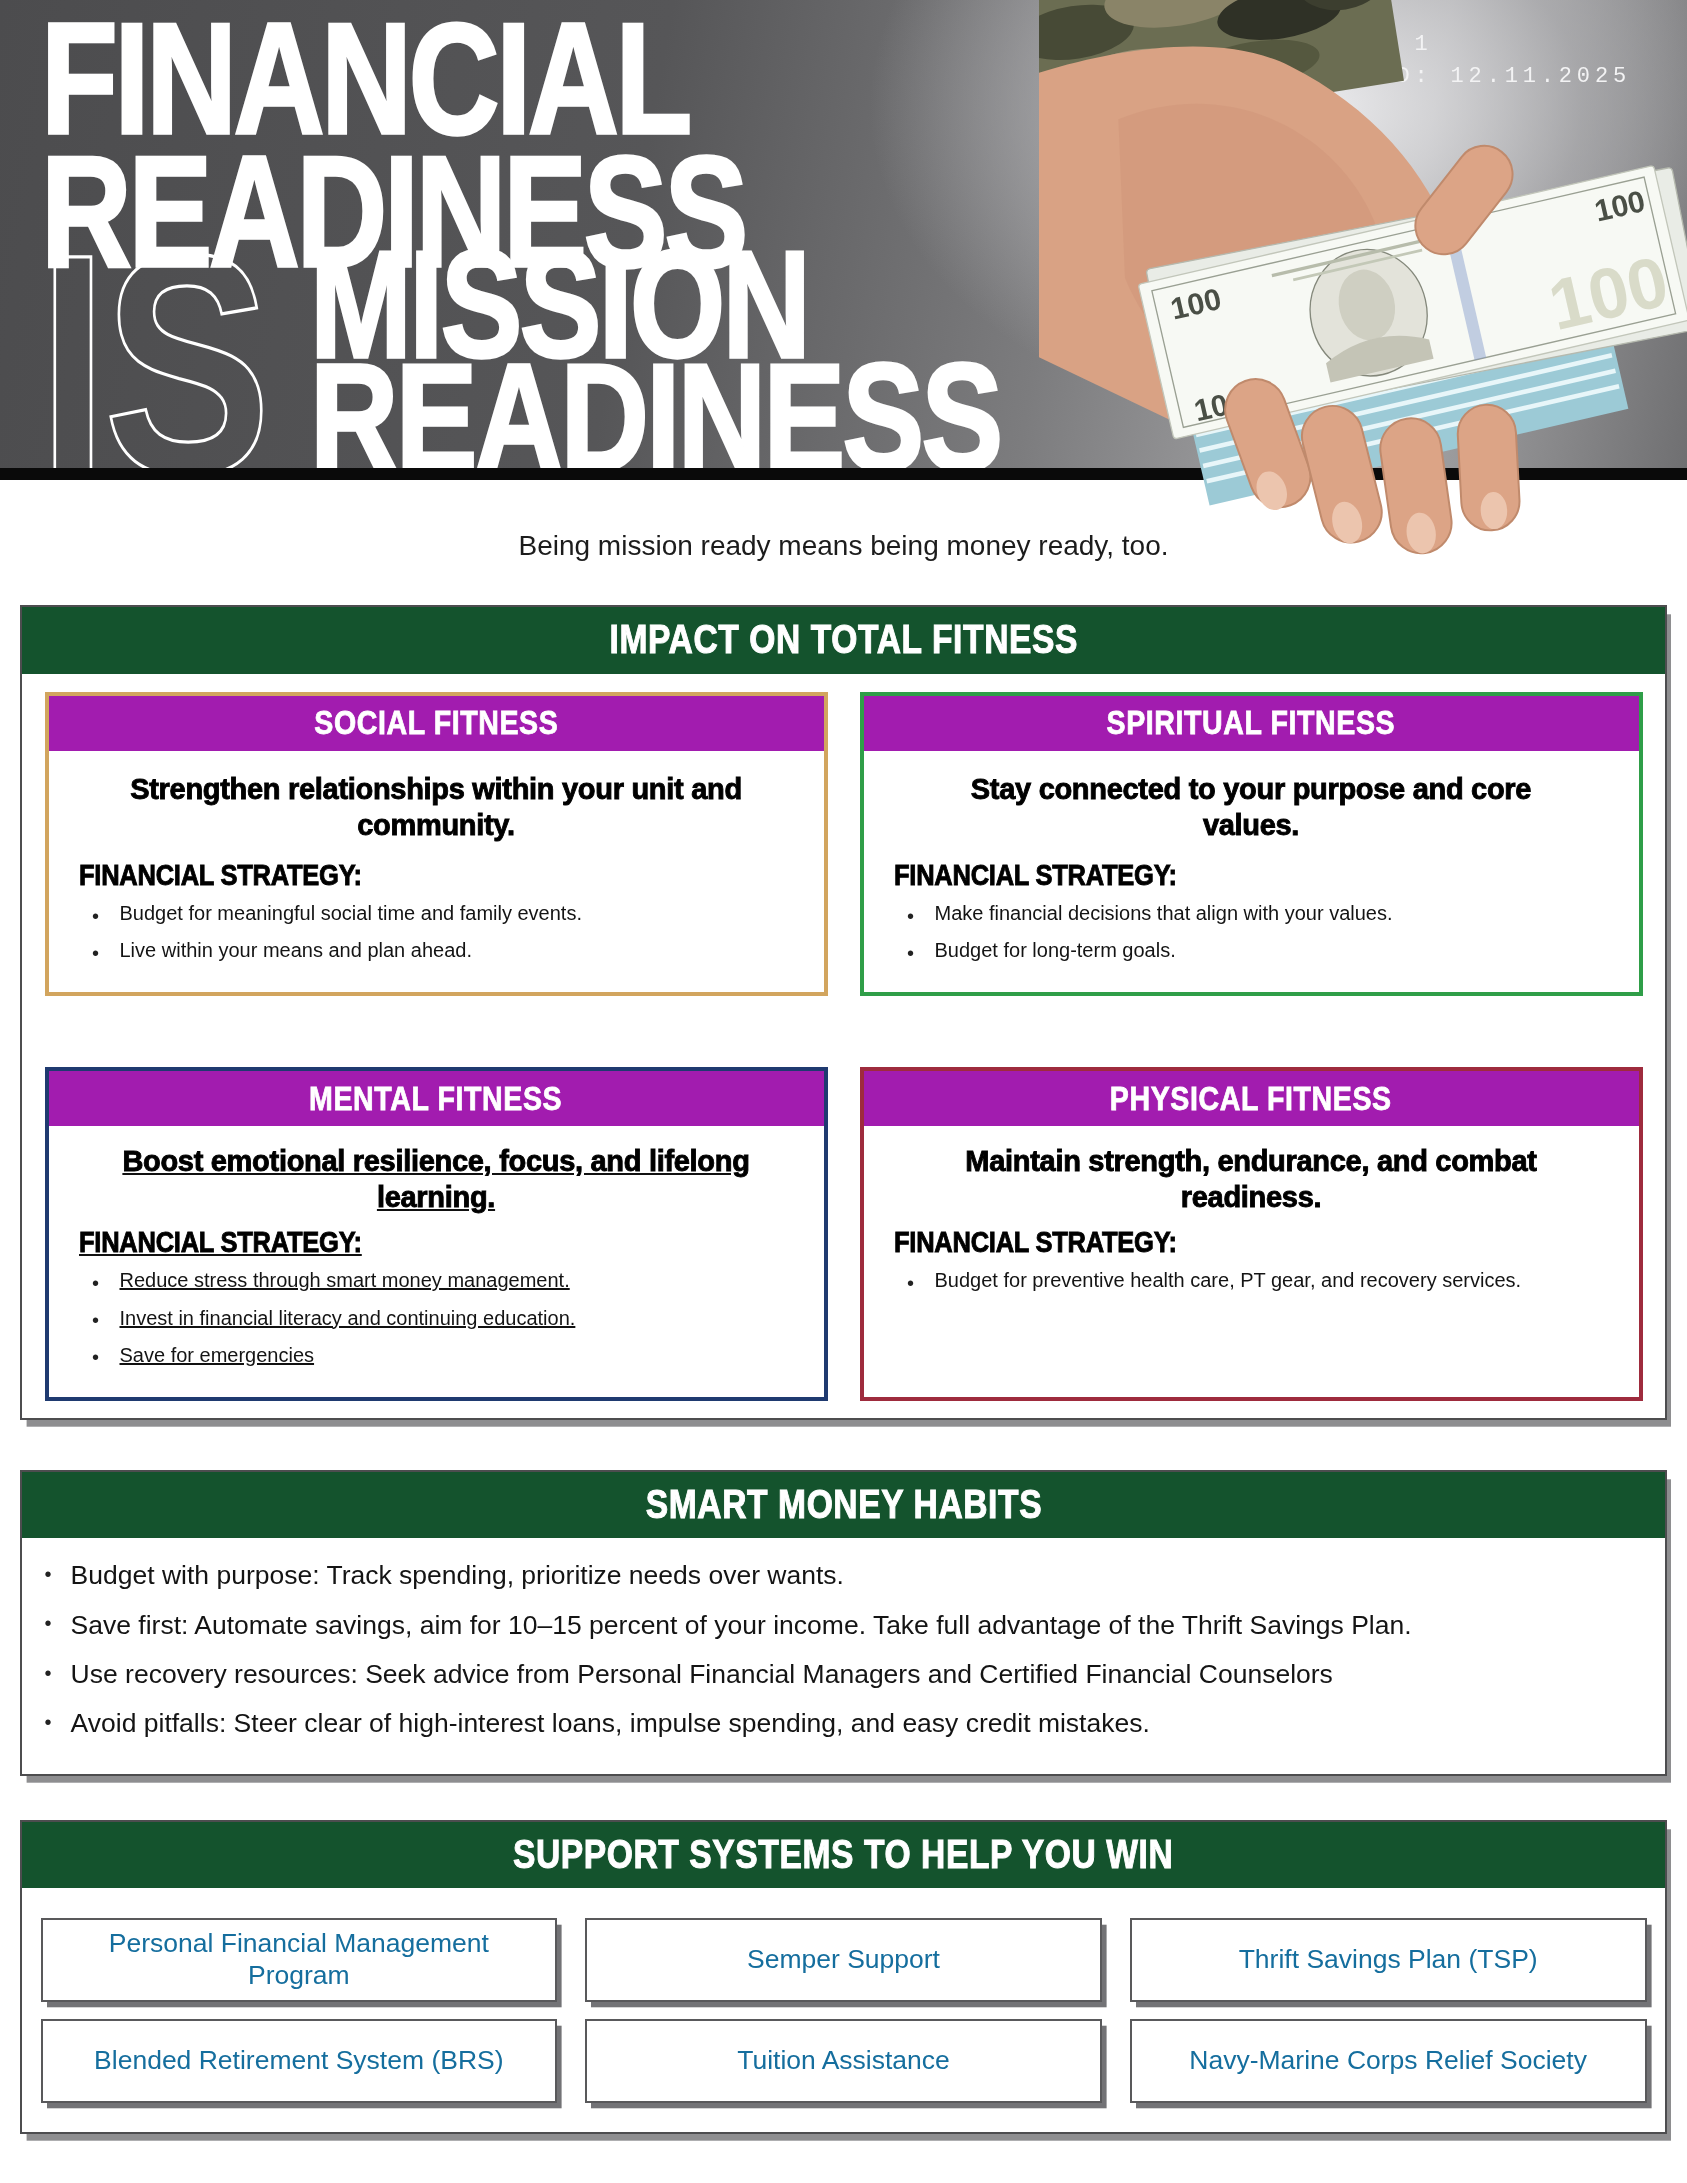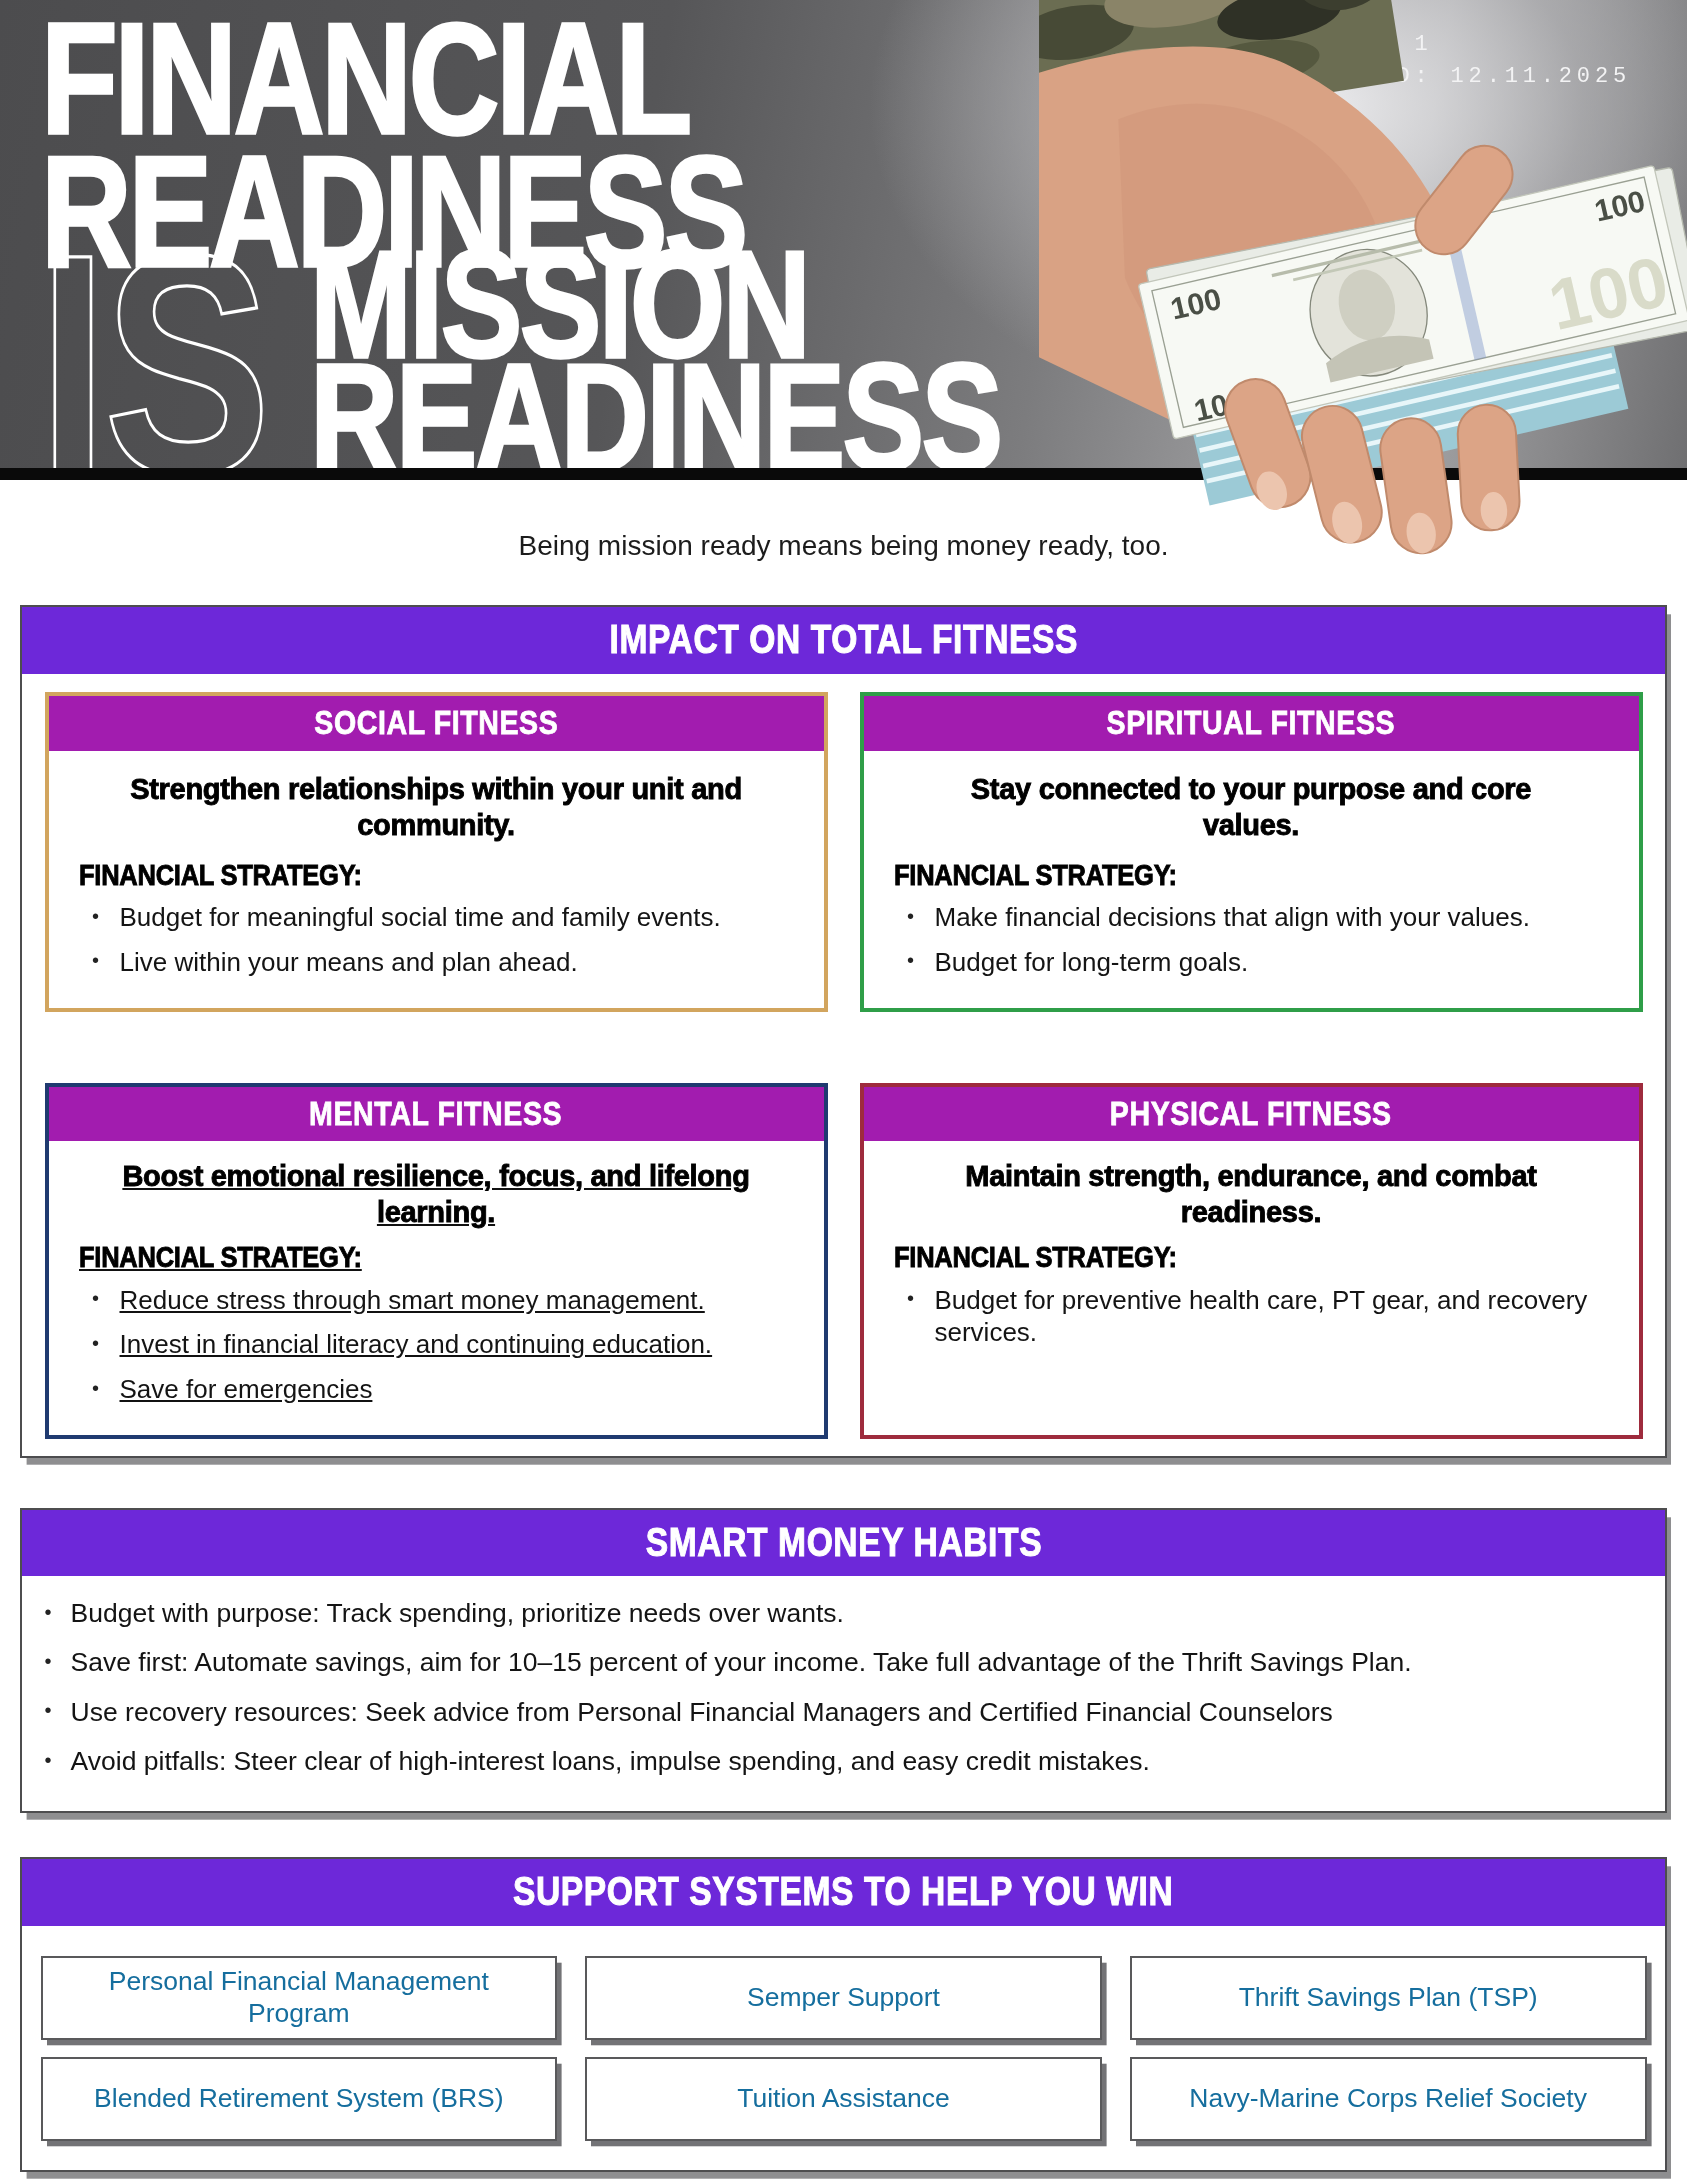--- a/index.html
+++ b/index.html
@@ -23,37 +23,37 @@
     color:transparent;-webkit-text-stroke:3.3px #fff;letter-spacing:-5.3px;transform:scaleX(.80);transform-origin:left center;
   }
   .mission-block{position:absolute;left:310px;top:247px;color:#fff;font-weight:700;line-height:.74;}
   .mission-block .tline{display:block;font-size:153px;letter-spacing:-3.3px;transform:scaleX(.80);transform-origin:left center;-webkit-text-stroke:3.3px #fff;}
   .version{position:absolute;right:56px;top:29px;text-align:left;color:#f3f3f4;font-size:22px;letter-spacing:.22em;line-height:1.45;font-weight:500;font-family:Liberation Mono, monospace;}
   .hero-photo{position:absolute;top:0;right:0;width:648px;height:635px;pointer-events:none;z-index:5;}
   
   .intro{padding:44px 0 38px;text-align:center;font-size:28px;line-height:1.55;color:#1c1c1c;}
   
   .panel{margin:0 20px;border:2px solid #4d4d4f;background:#fff;box-shadow:5.3px 8px 0 -1.3px #8e8e90;}
-  .band{background:#6d28d9;color:#fff;text-align:center;padding:10px 0 11.2px;}
+  .band{background:#14532d;color:#fff;text-align:center;padding:10px 0 11.2px;}
   .band .cond{display:inline-block;font-size:40px;font-weight:700;letter-spacing:0.7px;transform:scaleX(.84);-webkit-text-stroke:1px #fff;}
   
   .fitness-grid{display:grid;grid-template-columns:1fr 1fr;column-gap:32px;row-gap:71px;padding:18.5px 22.5px 17px;}
   .fitness-box{border:4.6px solid #000;background:#fff;}
   .box-social{border-color:#d2a55e;}
   .box-spiritual{border-color:#2f9e48;}
   .box-mental{border-color:#1f3a70;text-decoration:underline;}
   .box-physical{border-color:#9e2b3d;}
   .fitness-head{background:#a21caf;color:#fff;text-align:center;padding:7.3px 0 8.6px;}
   .fitness-head .cond{display:inline-block;font-size:34px;font-weight:700;letter-spacing:0.7px;transform:scaleX(.84);-webkit-text-stroke:0.8px #fff;}
   .fitness-body{padding:16px 29px 17px;}
   .headline{margin:5.3px auto 14.6px;max-width:668px;text-align:center;font-size:29px;font-weight:700;line-height:1.24;color:#000;-webkit-text-stroke:0.9px #000;letter-spacing:-0.3px;}
   .strategy{font-size:29px;font-weight:700;color:#000;-webkit-text-stroke:0.9px #000;transform:scaleX(.88);transform-origin:left center;margin:0 0 9.3px 1.3px;letter-spacing:-0.3px;}
   ul.bullets{list-style:none;margin:0;padding:0;}
   ul.bullets li{
-    position:relative;padding-left:42px;font-size:26px;line-height:1.26;color:#141414;margin-bottom:12px;
+    position:relative;padding-left:42px;font-size:20px;line-height:1.26;color:#141414;margin-bottom:12px;
   }
   ul.bullets li::before{content:"•";position:absolute;left:14.6px;top:2.6px;font-size:20px;color:#222;}
   
   .smart-panel{margin-top:50px;}
   .smart-body{padding:21px 10.6px 17px;}
   .smart-body ul.bullets li{padding-left:38px;margin-bottom:16px;font-size:26.5px;}
   .smart-body ul.bullets li::before{left:12px;}
   
   .support-panel{margin-top:44px;}
   .support-grid{display:grid;grid-template-columns:1fr 1fr 1fr;column-gap:28px;row-gap:17px;padding:30px 18.5px 29px;}

